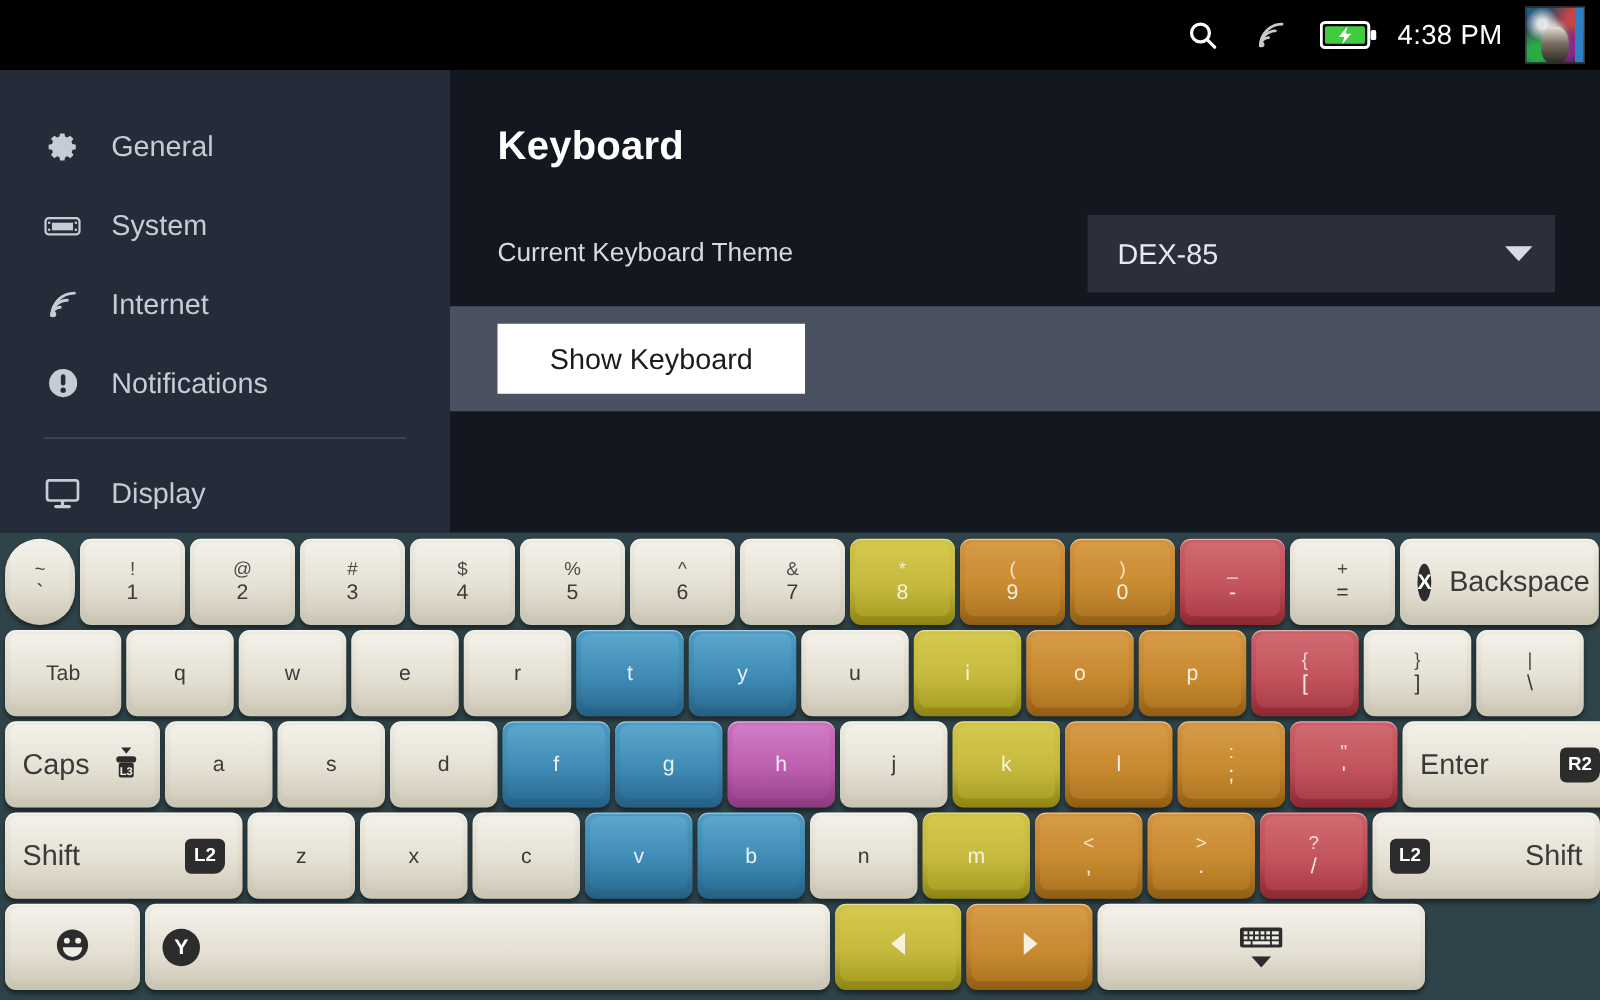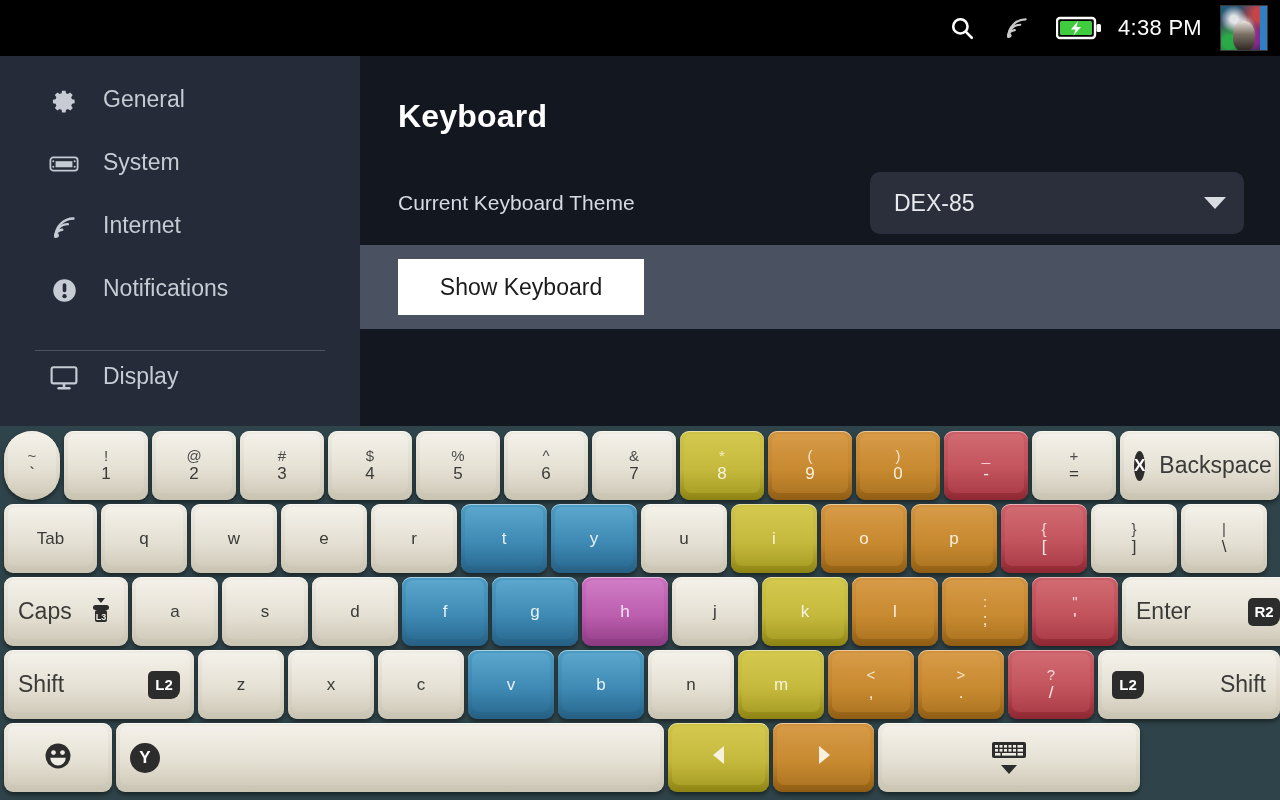--- a/index.html
+++ b/index.html
@@ -47,22 +47,22 @@
     content: ""; position: absolute; right: 0; top: 0; bottom: 0;
     width: 7px; background: #2f7fc4;
   }
 
   
   .sidebar {
     position: absolute; left: 0; top: 56px; width: 360px; height: 370px;
     background: #252b38; padding-top: 30px;
   }
   .nav-item {
-    display: flex; align-items: flex-start; height: 63px;
-    padding-left: 49px; gap: 24px; cursor: pointer;
+    display: flex; align-items: center; height: 63px;
+    padding-left: 35px; gap: 24px; cursor: pointer;
   }
   .nav-icon {
     width: 30px; height: 30px; display: flex;
     align-items: center; justify-content: center; flex: 0 0 30px;
   }
   .nav-icon svg { display: block; }
   .nav-label { color: #c6cbd4; font-size: 23px; font-weight: 400; }
   .nav-sep {
     height: 1px; background: #4a5161;
     margin: 12px 35px 12px 35px;
@@ -79,21 +79,21 @@
   }
   .setting-row {
     display: flex; align-items: center; height: 84px;
     padding: 0 36px 0 38px; justify-content: space-between;
   }
   .setting-row.highlight { background: #4a5161; }
   .setting-label { color: #d6dae2; font-size: 21px; }
   .dropdown {
     width: 374px; height: 62px; background: #2a2f3b;
     display: flex; align-items: center; justify-content: space-between;
-    padding: 0 18px 0 24px; cursor: pointer; border-radius: 10px;
+    padding: 0 18px 0 24px; cursor: pointer;
   }
   .dropdown-value { color: #e8eaee; font-size: 23px; }
   .caret {
     width: 0; height: 0; border-left: 11px solid transparent;
     border-right: 11px solid transparent; border-top: 12px solid #d9dce2;
   }
   .showkb-btn {
     width: 246px; height: 56px; background: #fff; color: #1b1b1b;
     font-size: 23px; display: flex; align-items: center;
     justify-content: center; cursor: pointer; border: none;

